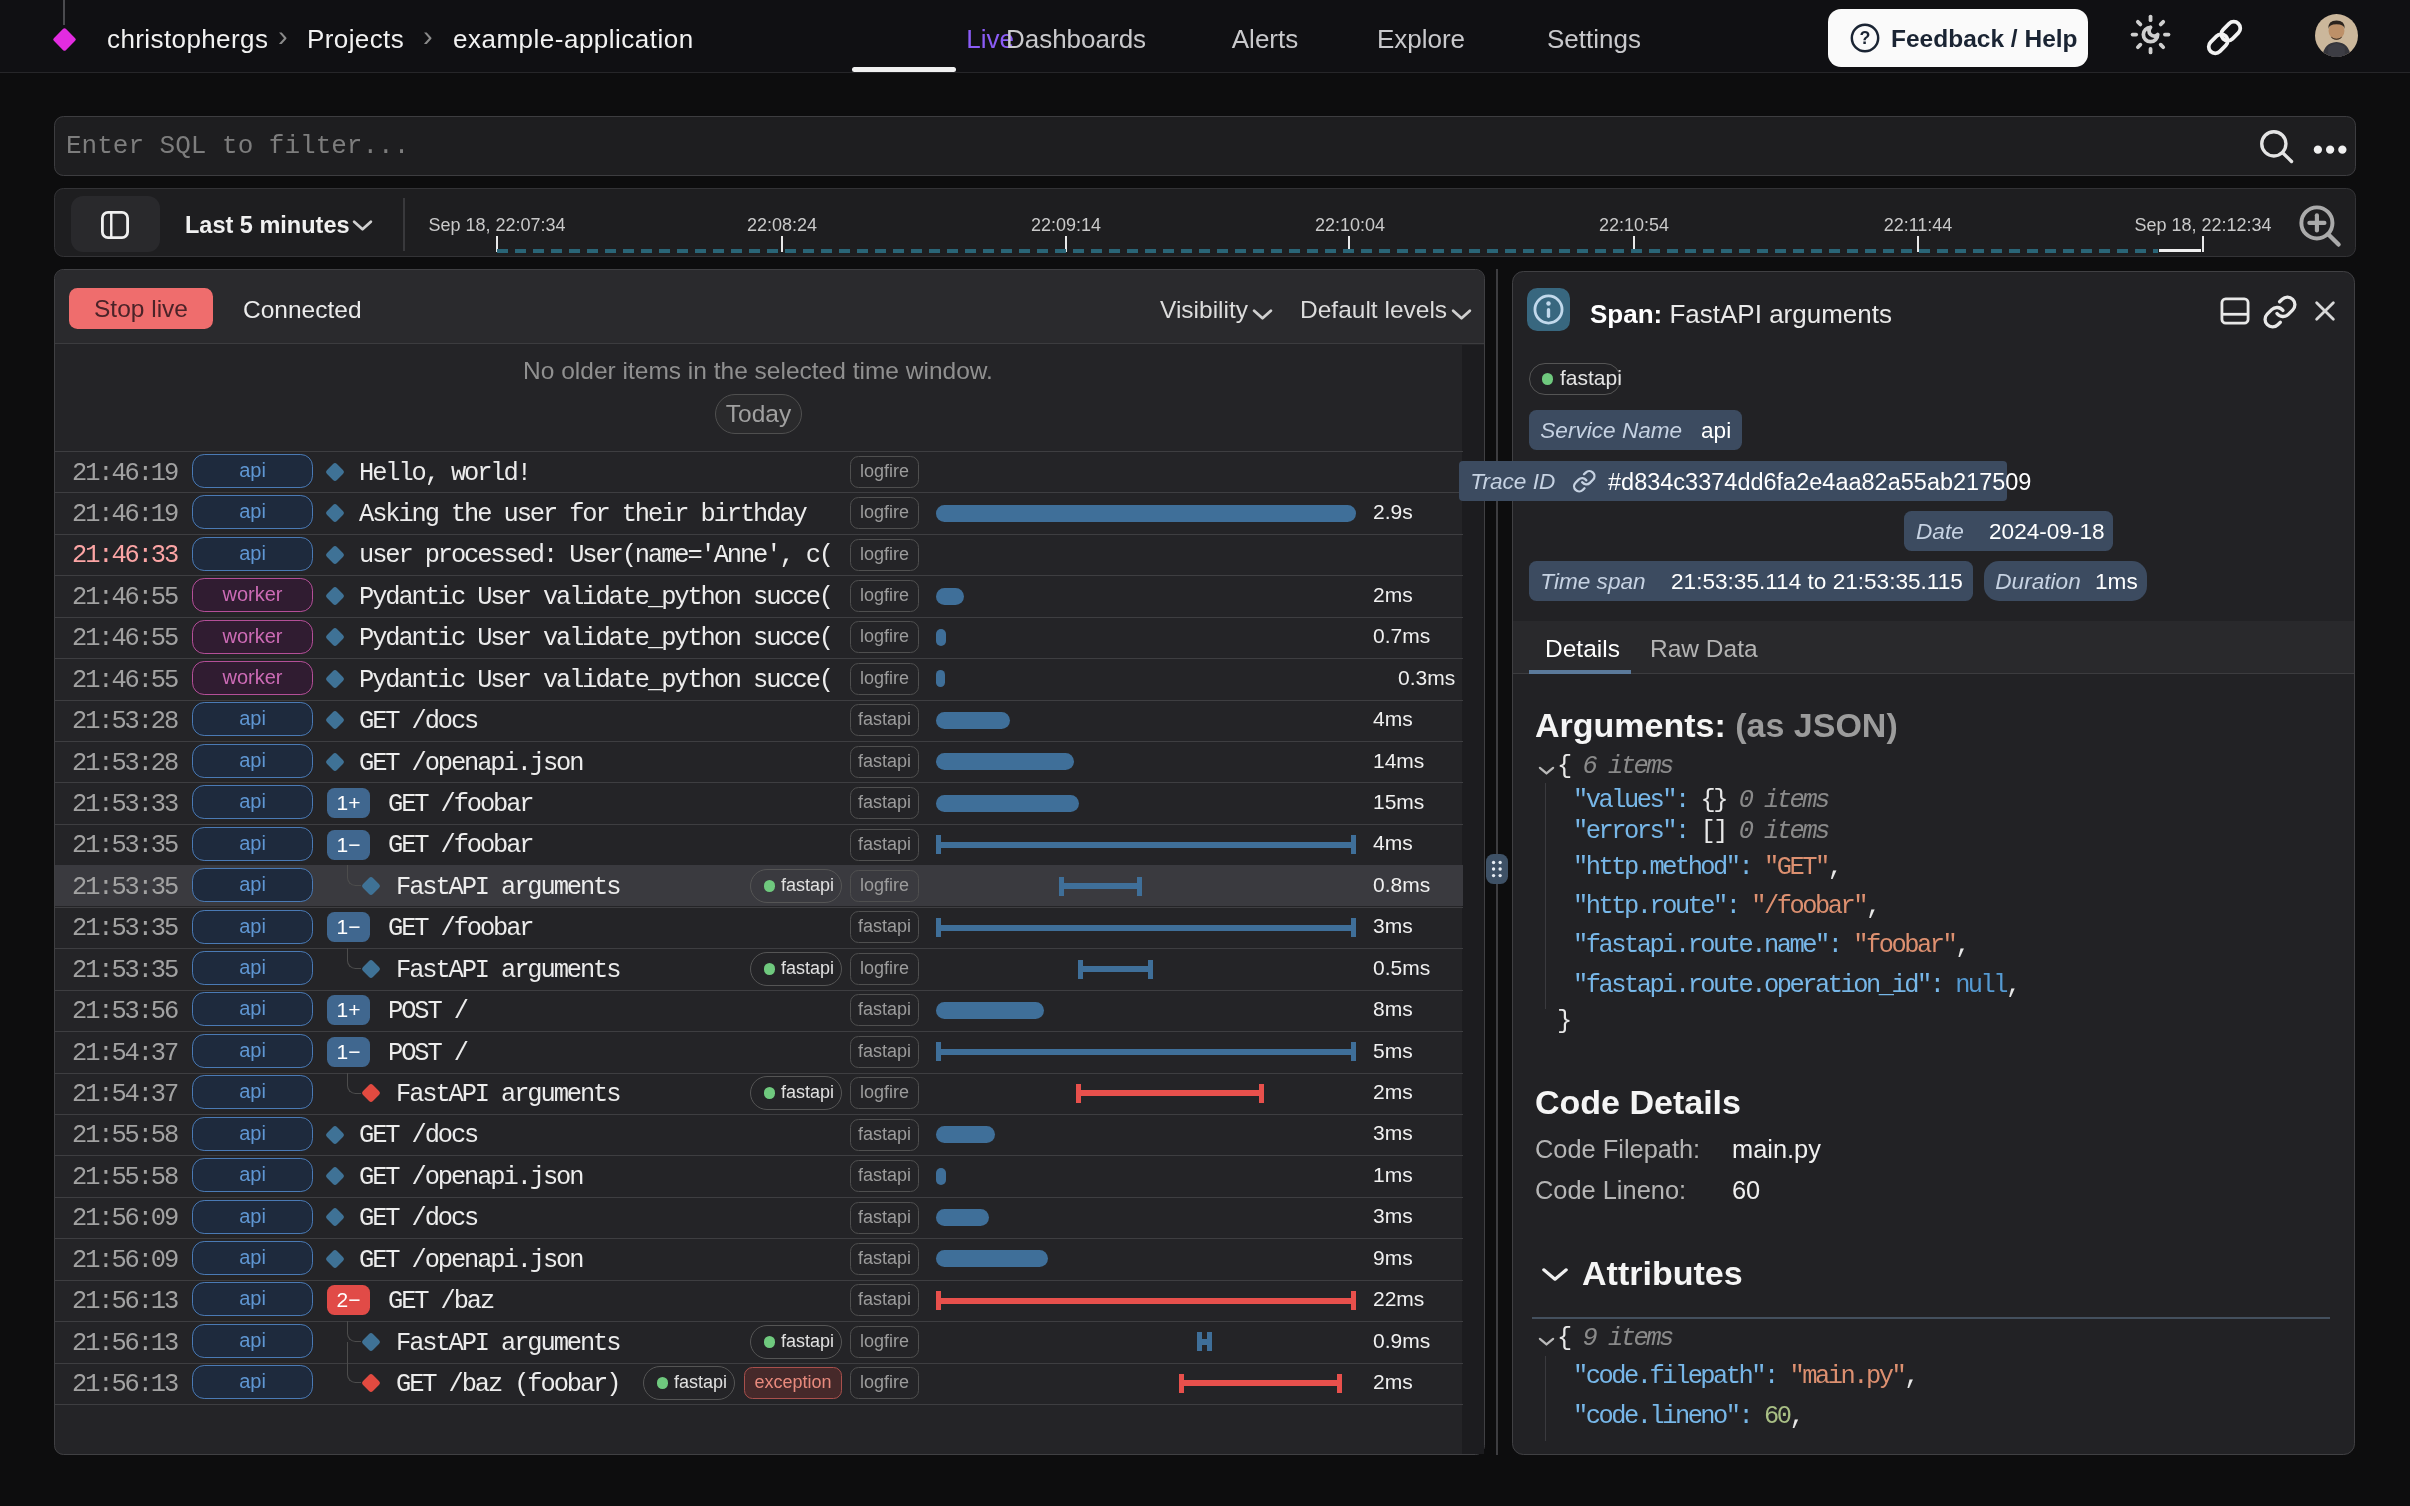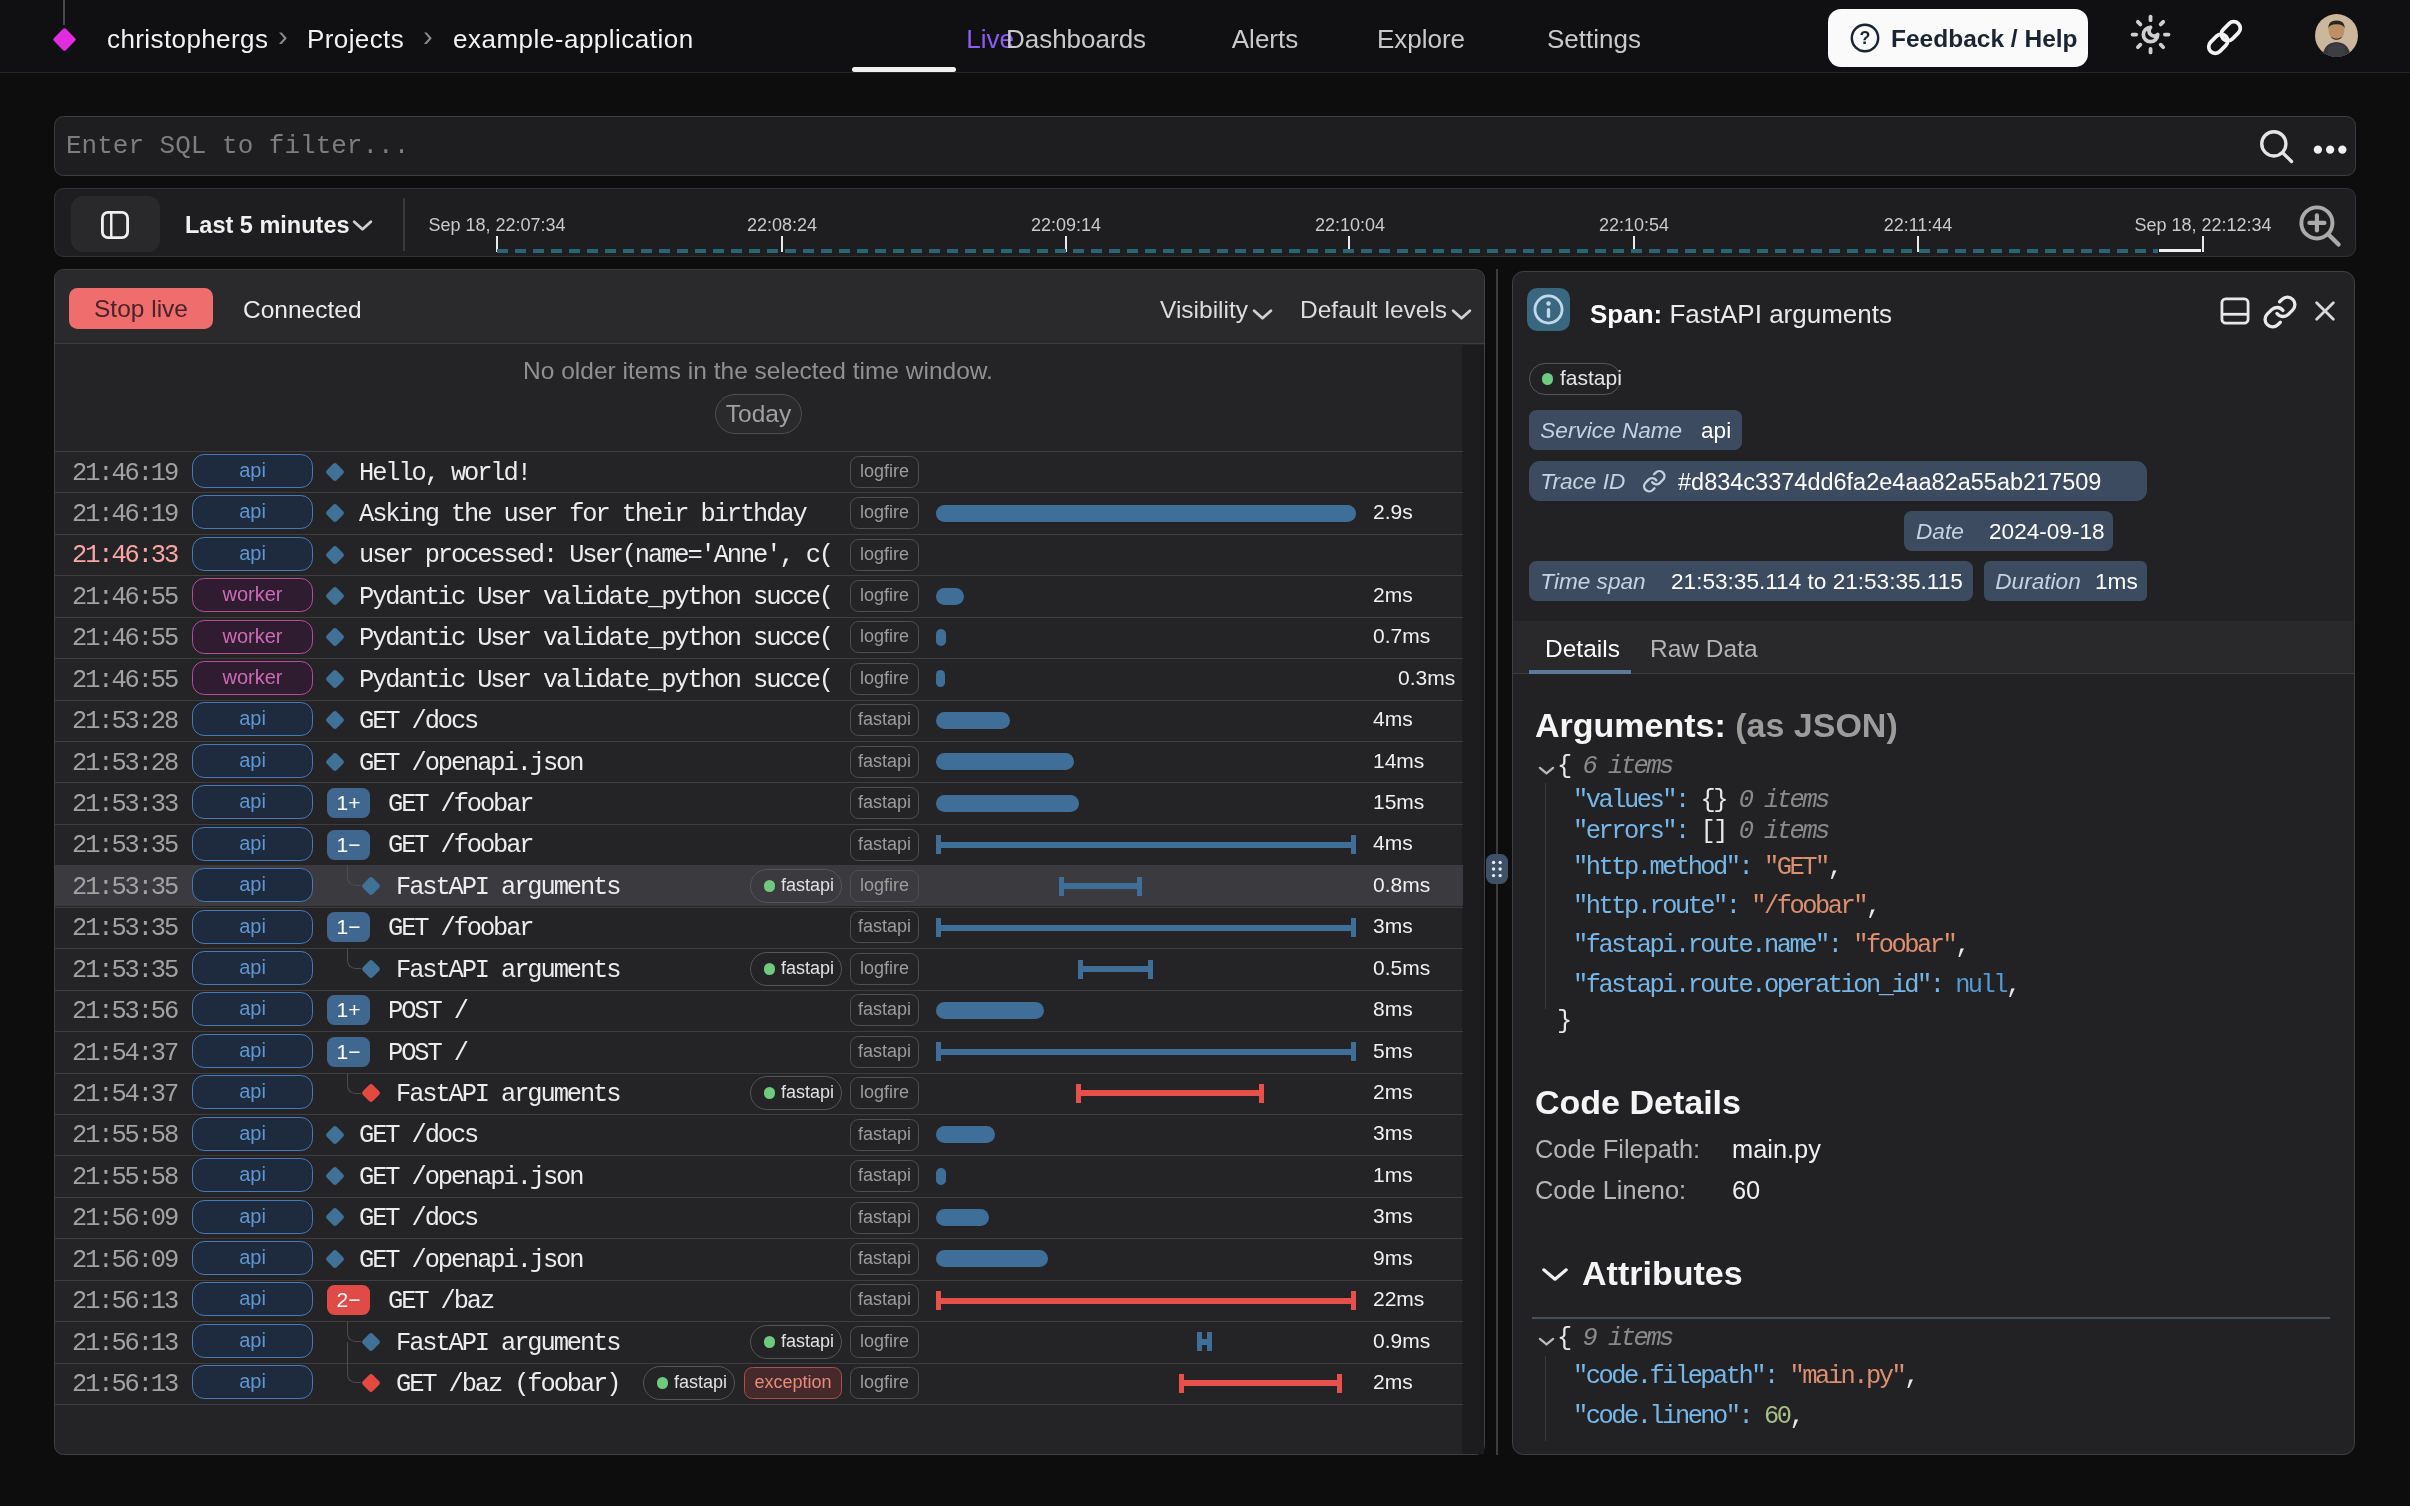--- a/index.html
+++ b/index.html
@@ -381,39 +381,39 @@
         <line x1="23" y1="5" x2="5" y2="23" stroke="#d8d8d8" stroke-width="3" stroke-linecap="round"></line>
       </svg></div>
 <div style="position:absolute;left:1529px;top:363px;width:92px;height:32px;border:1.9px solid #555;border-radius:16px;box-sizing:border-box;">
       <span style="position:absolute;left:12.2px;top:9.4px;width:11.3px;height:11.3px;border-radius:50%;background:#6fc97e;"></span>
       <span style="position:absolute;left:30px;top:1.9px;font-size:21px;color:#e4e4e4;">fastapi</span>
     </div>
 <div style="position:absolute;left:1529px;top:410px;width:213px;background:#3c4b60;border-radius:7.5px;height:40px;box-sizing:border-box;white-space:nowrap;">
       <span style="position:absolute;left:11.3px;top:7.5px;font-style:italic;color:#c6d2e2;font-size:22.6px;white-space:nowrap;">Service Name</span>
       <span style="position:absolute;left:172px;top:7.5px;color:#ffffff;font-size:22.6px;white-space:nowrap;">api</span>
     </div>
-<div style="position:absolute;left:1529px;top:461px;width:618px;background:#3c4b60;border-radius:11px;height:40px;box-sizing:border-box;white-space:nowrap;">
+<div style="position:absolute;left:1459px;top:461px;width:548px;background:#3c4b60;border-radius:4px;height:40px;box-sizing:border-box;white-space:nowrap;">
       <span style="position:absolute;left:11.3px;top:7.5px;font-style:italic;color:#c6d2e2;font-size:22.6px;white-space:nowrap;">Trace ID</span>
       <span style="position:absolute;left:113px;top:7.5px;"><svg width="26" height="26" viewBox="0 0 28 28" style="">
           <g transform="scale(1.1)" stroke="#c6d2e2" stroke-width="2.3" fill="none" stroke-linecap="round" stroke-linejoin="round">
             <path d="M10 13a5 5 0 0 0 7.54.54l3-3a5 5 0 0 0-7.07-7.07l-1.72 1.71"></path>
             <path d="M14 11a5 5 0 0 0-7.54-.54l-3 3a5 5 0 0 0 7.07 7.07l1.71-1.71"></path>
           </g>
         </svg></span>
       <span style="position:absolute;left:149px;top:7.5px;color:#fff;font-size:23.5px;white-space:nowrap;">#d834c3374dd6fa2e4aa82a55ab217509</span>
     </div>
 <div style="position:absolute;left:1904px;top:511px;width:209px;background:#3c4b60;border-radius:7.5px;height:40px;box-sizing:border-box;white-space:nowrap;">
       <span style="position:absolute;left:12px;top:7.5px;font-style:italic;color:#c6d2e2;font-size:22.6px;white-space:nowrap;">Date</span>
       <span style="position:absolute;left:85px;top:7.5px;color:#ffffff;font-size:22.6px;white-space:nowrap;">2024-09-18</span>
     </div>
 <div style="position:absolute;left:1529px;top:561px;width:444px;background:#3c4b60;border-radius:7.5px;height:40px;box-sizing:border-box;white-space:nowrap;">
       <span style="position:absolute;left:11.3px;top:7.5px;font-style:italic;color:#c6d2e2;font-size:22.6px;white-space:nowrap;">Time span</span>
       <span style="position:absolute;left:142px;top:7.5px;color:#ffffff;font-size:22.6px;white-space:nowrap;">21:53:35.114 to 21:53:35.115</span>
     </div>
-<div style="position:absolute;left:1984px;top:561px;width:163px;background:#3c4b60;border-radius:6px;height:40px;box-sizing:border-box;white-space:nowrap;">
+<div style="position:absolute;left:1984px;top:561px;width:163px;background:#3c4b60;border-radius:15px;height:40px;box-sizing:border-box;white-space:nowrap;">
       <span style="position:absolute;left:11.3px;top:7.5px;font-style:italic;color:#c6d2e2;font-size:22.6px;white-space:nowrap;">Duration</span>
       <span style="position:absolute;left:111px;top:7.5px;color:#ffffff;font-size:22.6px;white-space:nowrap;">1ms</span>
     </div>
 <div style="position:absolute;left:1513px;top:621px;width:841px;height:53px;background:#29292c;border-bottom:1.9px solid #3c3c3f;box-sizing:border-box;"></div>
 <div style="position:absolute;left:1545px;top:635px;font-size:24.5px;color:#ffffff;">Details</div>
 <div style="position:absolute;left:1650px;top:635px;font-size:24.5px;color:#b4b4b4;">Raw Data</div>
 <div style="position:absolute;left:1529px;top:670px;width:102px;height:3.8px;background:#5b7a9b;"></div>
 <div style="position:absolute;left:1535px;top:706px;font-size:34px;font-weight:bold;color:#f5f5f5;">Arguments: <span style="color:#9c9c9c;">(as JSON)</span></div>
 <div style="position:absolute;left:1538px;top:762px;"><svg width="17" height="11.3" viewBox="0 0 18 12" style="">
         <polyline points="2,3 9,9 16,3" fill="none" stroke="#b9b9b9" stroke-width="2.4" stroke-linecap="round" stroke-linejoin="round"></polyline>

